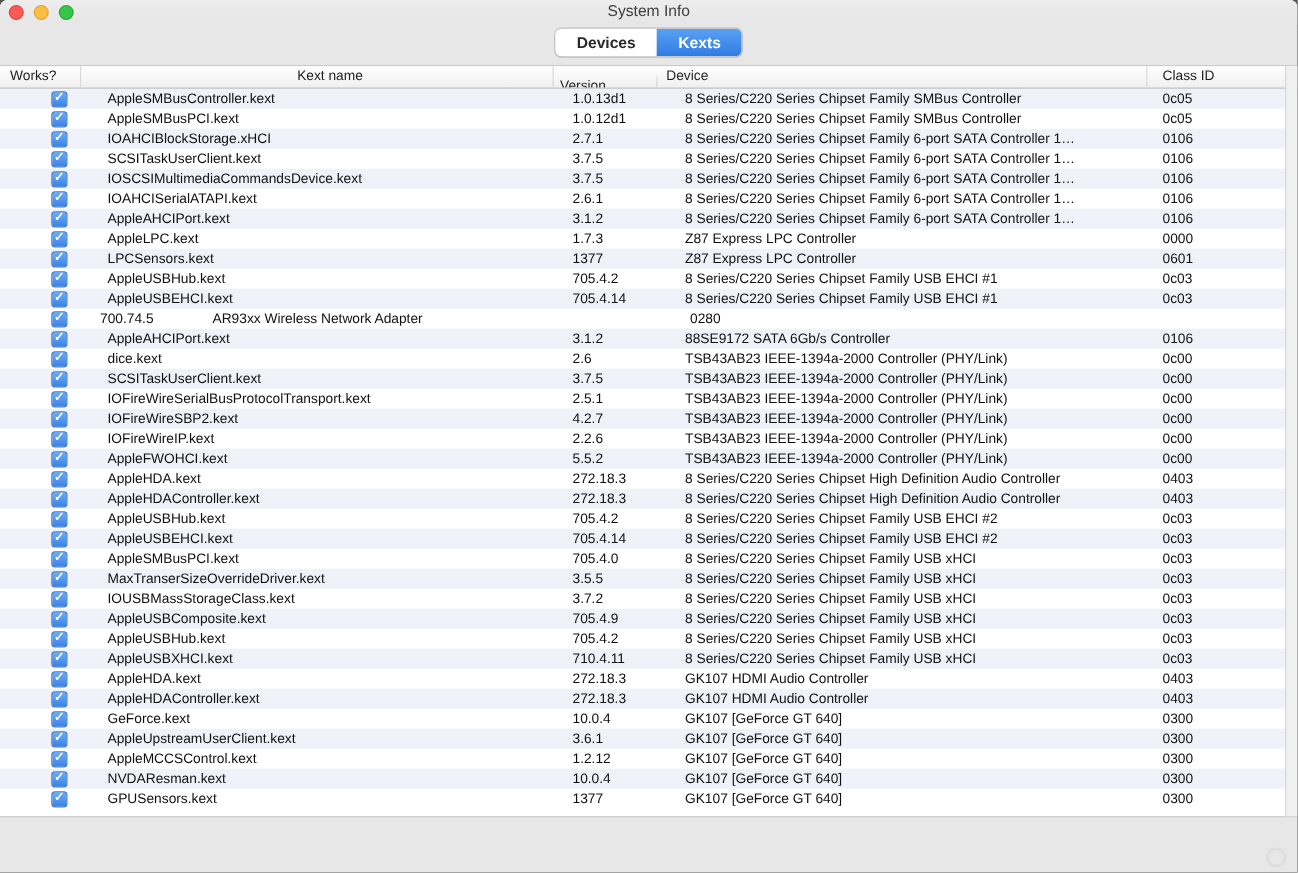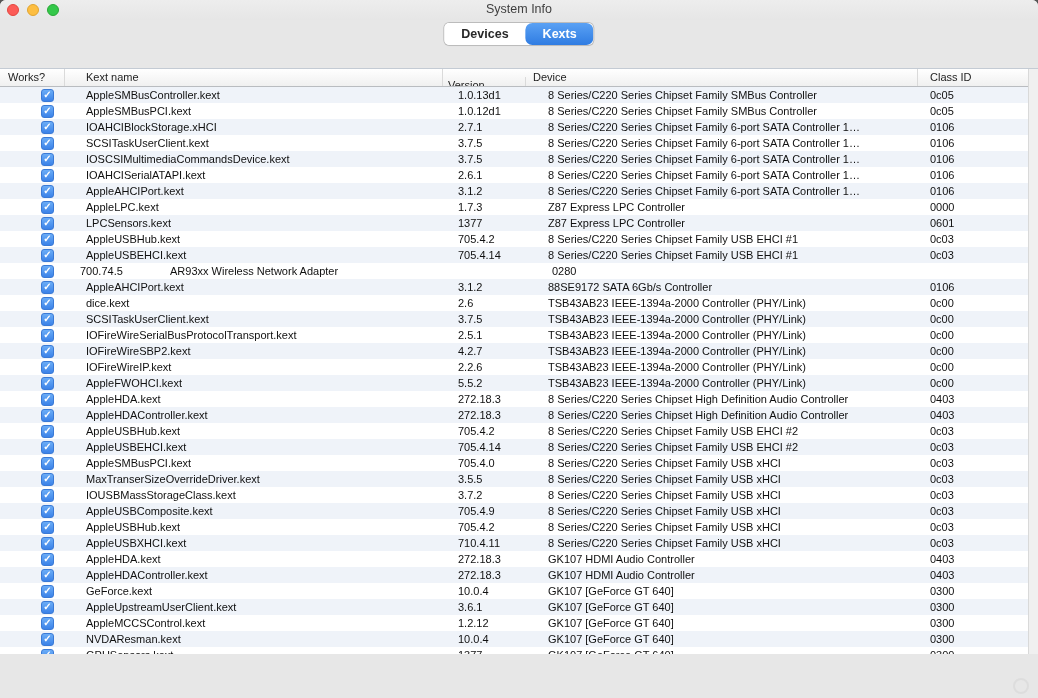--- a/index.html
+++ b/index.html
@@ -20,37 +20,37 @@
   
   .segmented{
     position:absolute;top:23px;left:50%;transform:translateX(-50%);
     display:flex;height:22px;border-radius:5px;
     box-shadow:0 0 0 1px #bcbcbc, 0 1px 1px rgba(0,0,0,0.08);
     background:#fff;overflow:hidden;
   }
   .seg{min-width:64px;box-sizing:border-box;padding:0 17px;font-size:12.5px;font-weight:700;
        line-height:22px;text-align:center;cursor:default;}
   .seg.unselected{background:#fff;color:#282828;}
-  .seg.selected{background:linear-gradient(#5aa1f4,#2f7ce2);color:#fff;border-radius:7px;}
+  .seg.selected{background:linear-gradient(#5aa1f4,#2f7ce2);color:#fff;}
   
   .table{
-    position:absolute;top:68px;left:0;width:1038px;height:602px;box-sizing:border-box;
+    position:absolute;top:52px;left:0;width:1038px;height:602px;box-sizing:border-box;
     background:#fff;border-top:1px solid #c4cbd4;border-bottom:1px solid #bfbfbf;
   }
   .thead{display:flex;height:18px;box-sizing:border-box;
     background:linear-gradient(#ffffff,#f0f0f0);border-bottom:1px solid #b9bcc0;}
   .hcell{box-sizing:border-box;font-size:11px;line-height:16px;color:#1d1d1d;
     border-right:1px solid #dadada;white-space:nowrap;overflow:hidden;}
   .c-works{width:65px;}
   .c-kext{width:378px;}
   .c-version{width:83px;}
   .c-device{width:392px;}
   .c-class{width:110px;}
   .hcell.c-works{padding-left:8px;}
-  .hcell.c-kext{padding-left:21px;}
+  .hcell.c-kext{padding-left:21px;text-align:center;}
   .hcell.c-version{padding-left:5px;margin-top:8px;}
   .hcell.c-device{padding-left:7px;}
   .hcell.c-class{padding-left:12px;border-right:none;}
   .tbody{position:absolute;top:18px;left:0;right:10px;bottom:0;overflow:hidden;}
   .row{display:flex;height:16px;}
   .row:nth-child(odd){background:#eff3f9;}
   .cell{box-sizing:border-box;font-size:11px;line-height:16px;color:#101010;
         white-space:nowrap;overflow:hidden;}
   .cell.c-works{display:flex;align-items:center;justify-content:flex-end;padding-right:11px;}
   .cell.c-kext{padding-left:21px;}

